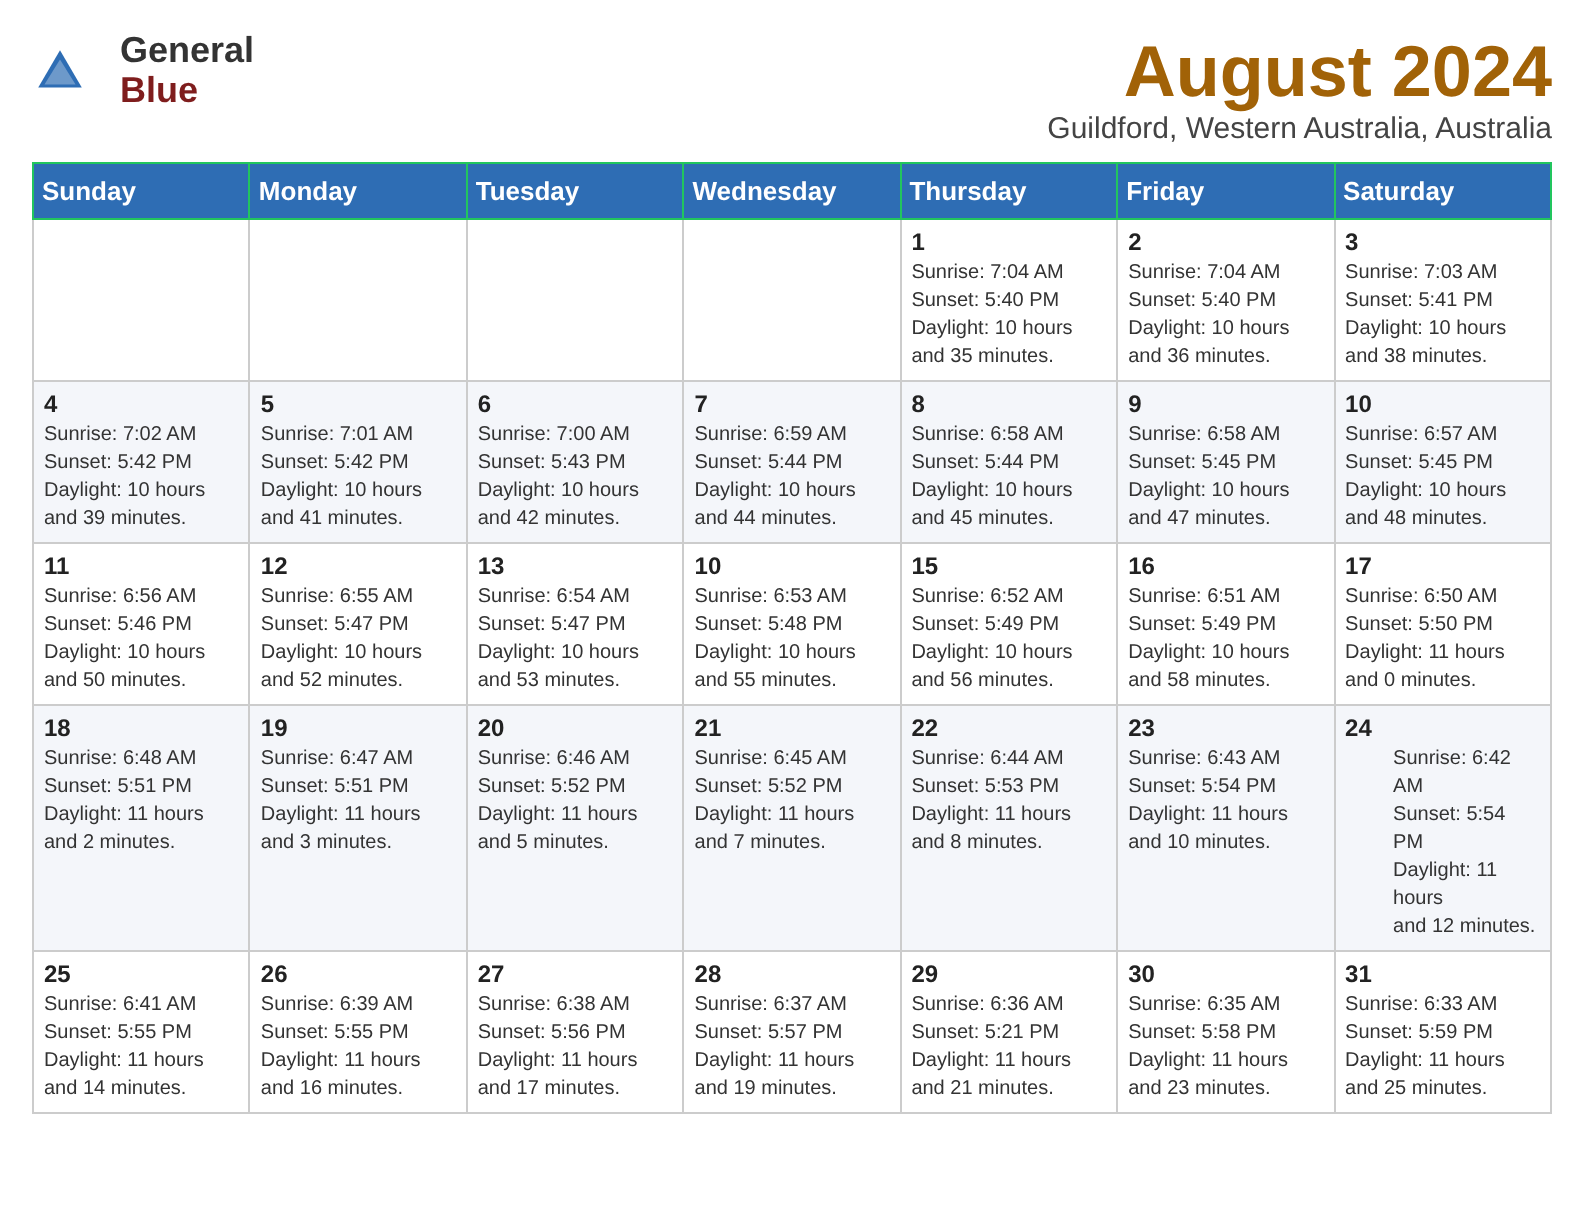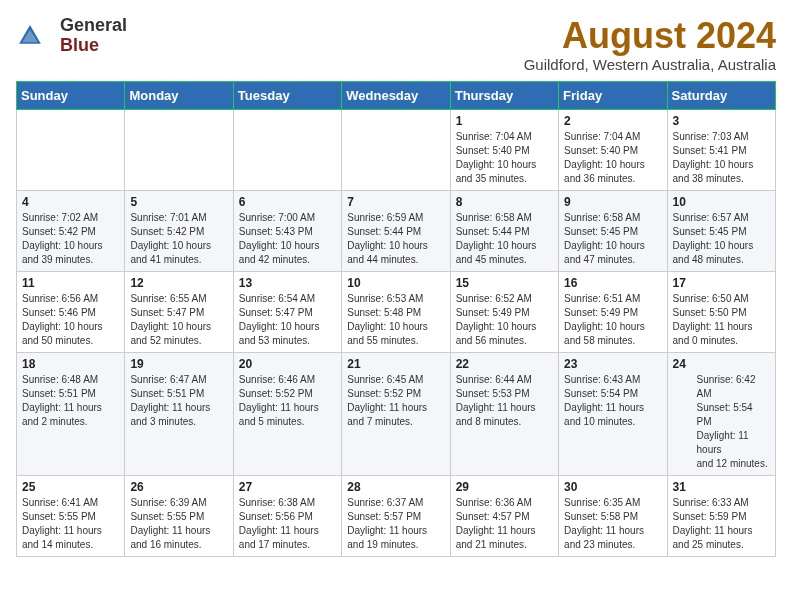--- a/index.html
+++ b/index.html
@@ -324,21 +324,21 @@
         <td>
           <span class="day-num">28</span>
           <div class="cell-content" style="white-space: pre-line;">Sunrise: 6:37 AM
 Sunset: 5:57 PM
 Daylight: 11 hours
 and 19 minutes.</div>
         </td>
         <td>
           <span class="day-num">29</span>
           <div class="cell-content" style="white-space: pre-line;">Sunrise: 6:36 AM
-Sunset: 4:57 PM
+Sunset: 5:21 PM
 Daylight: 11 hours
 and 21 minutes.</div>
         </td>
         <td>
           <span class="day-num">30</span>
           <div class="cell-content" style="white-space: pre-line;">Sunrise: 6:35 AM
 Sunset: 5:58 PM
 Daylight: 11 hours
 and 23 minutes.</div>
         </td>

